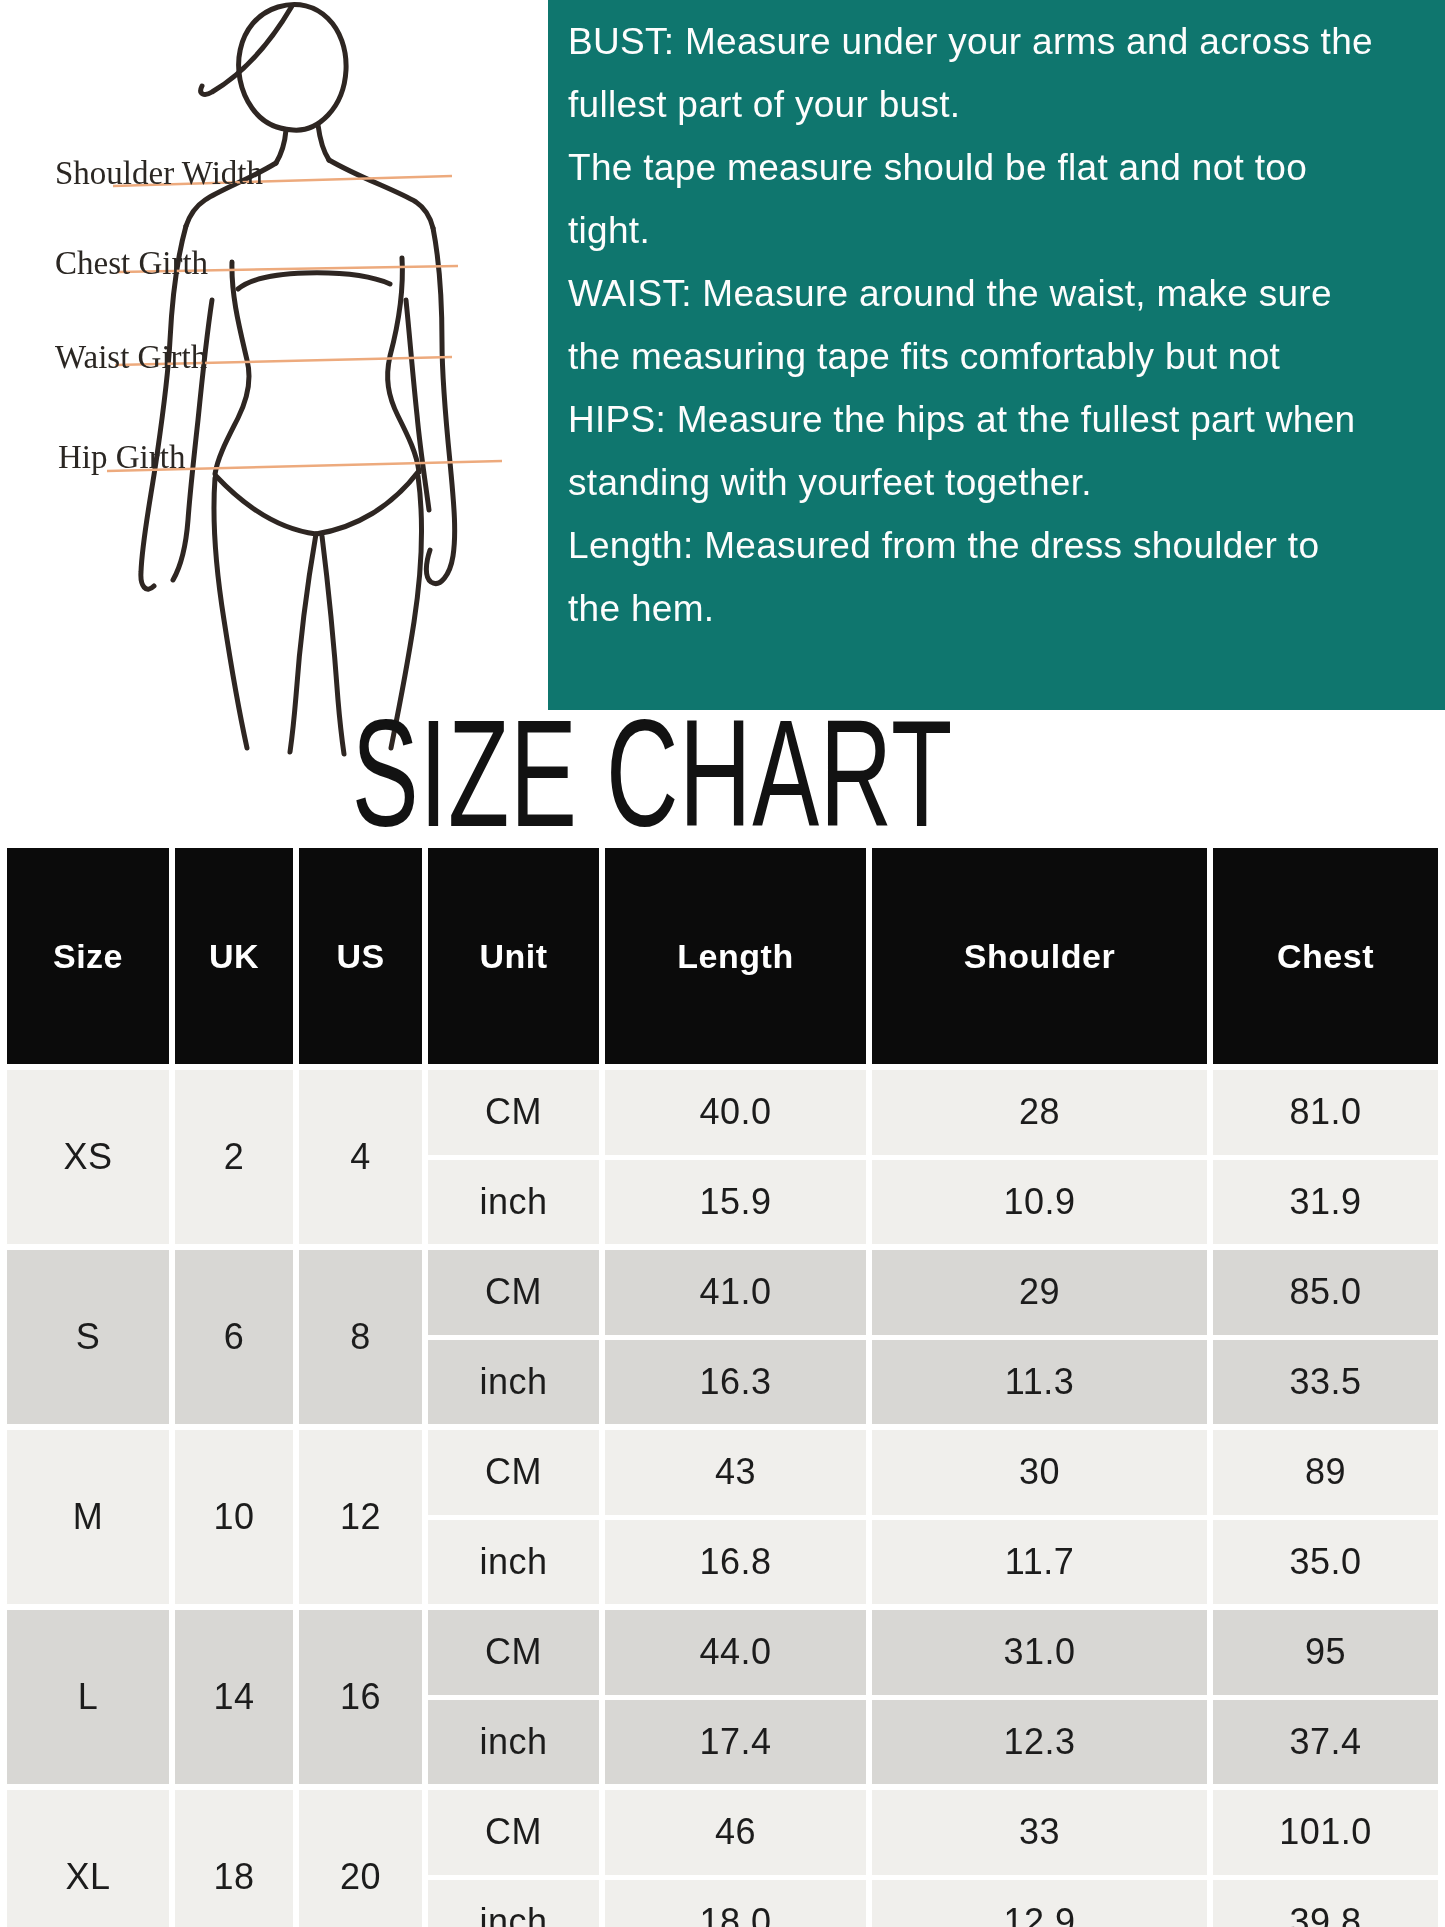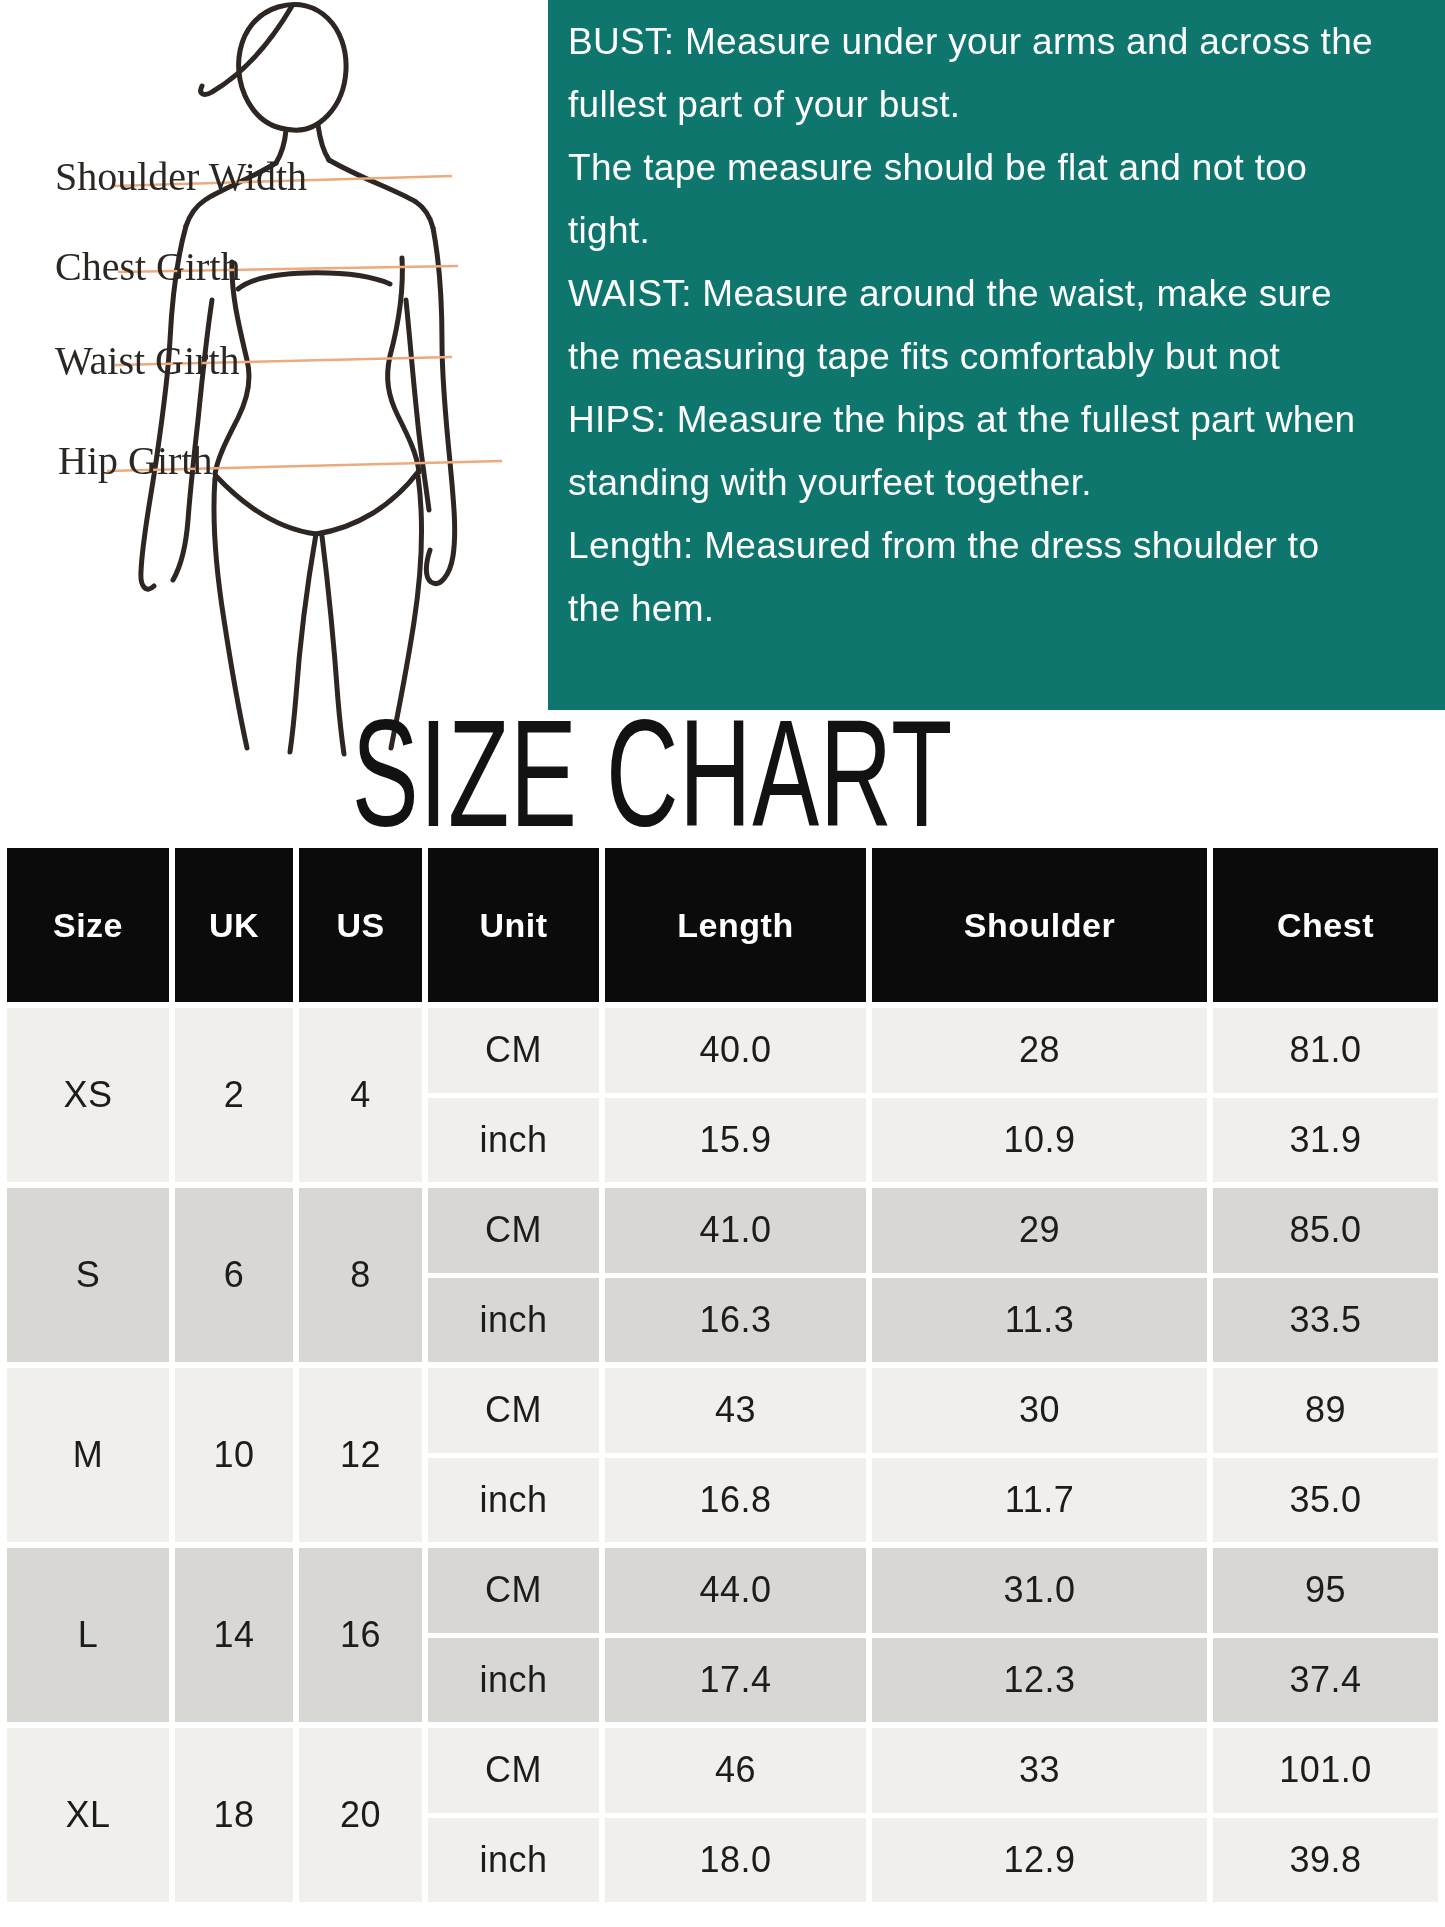--- a/index.html
+++ b/index.html
@@ -10,21 +10,21 @@
     background:#fff;
     overflow:hidden;
     font-family:"Liberation Sans", sans-serif;
   }
 
   
   .figure-svg{position:absolute;left:0;top:0;}
   .measure-label{
     position:absolute;
     font-family:"Liberation Serif", serif;
-    font-size:40px;
+    font-size:33px;
     color:#2b2723;
     line-height:1;
     white-space:nowrap;
   }
   .lbl-shoulder{left:55px;top:157px;}
   .lbl-chest{left:55px;top:247px;}
   .lbl-waist{left:55px;top:341px;}
   .lbl-hip{left:58px;top:441px;}
 
   
@@ -67,21 +67,21 @@
   .size-table{
     position:absolute;
     left:7px;right:7px;top:848px;
   }
   .thead,.group{
     display:grid;
     grid-template-columns:162fr 118fr 123fr 171fr 261fr 335fr 225fr;
     column-gap:6px;
   }
   .thead{
-    height:154px;
+    height:216px;
     margin-bottom:6px;
   }
   .th{
     background:#0b0b0b;
     color:#ffffff;
     font-weight:bold;
     font-size:34px;
     display:flex;align-items:center;justify-content:center;
     letter-spacing:.5px;
   }

